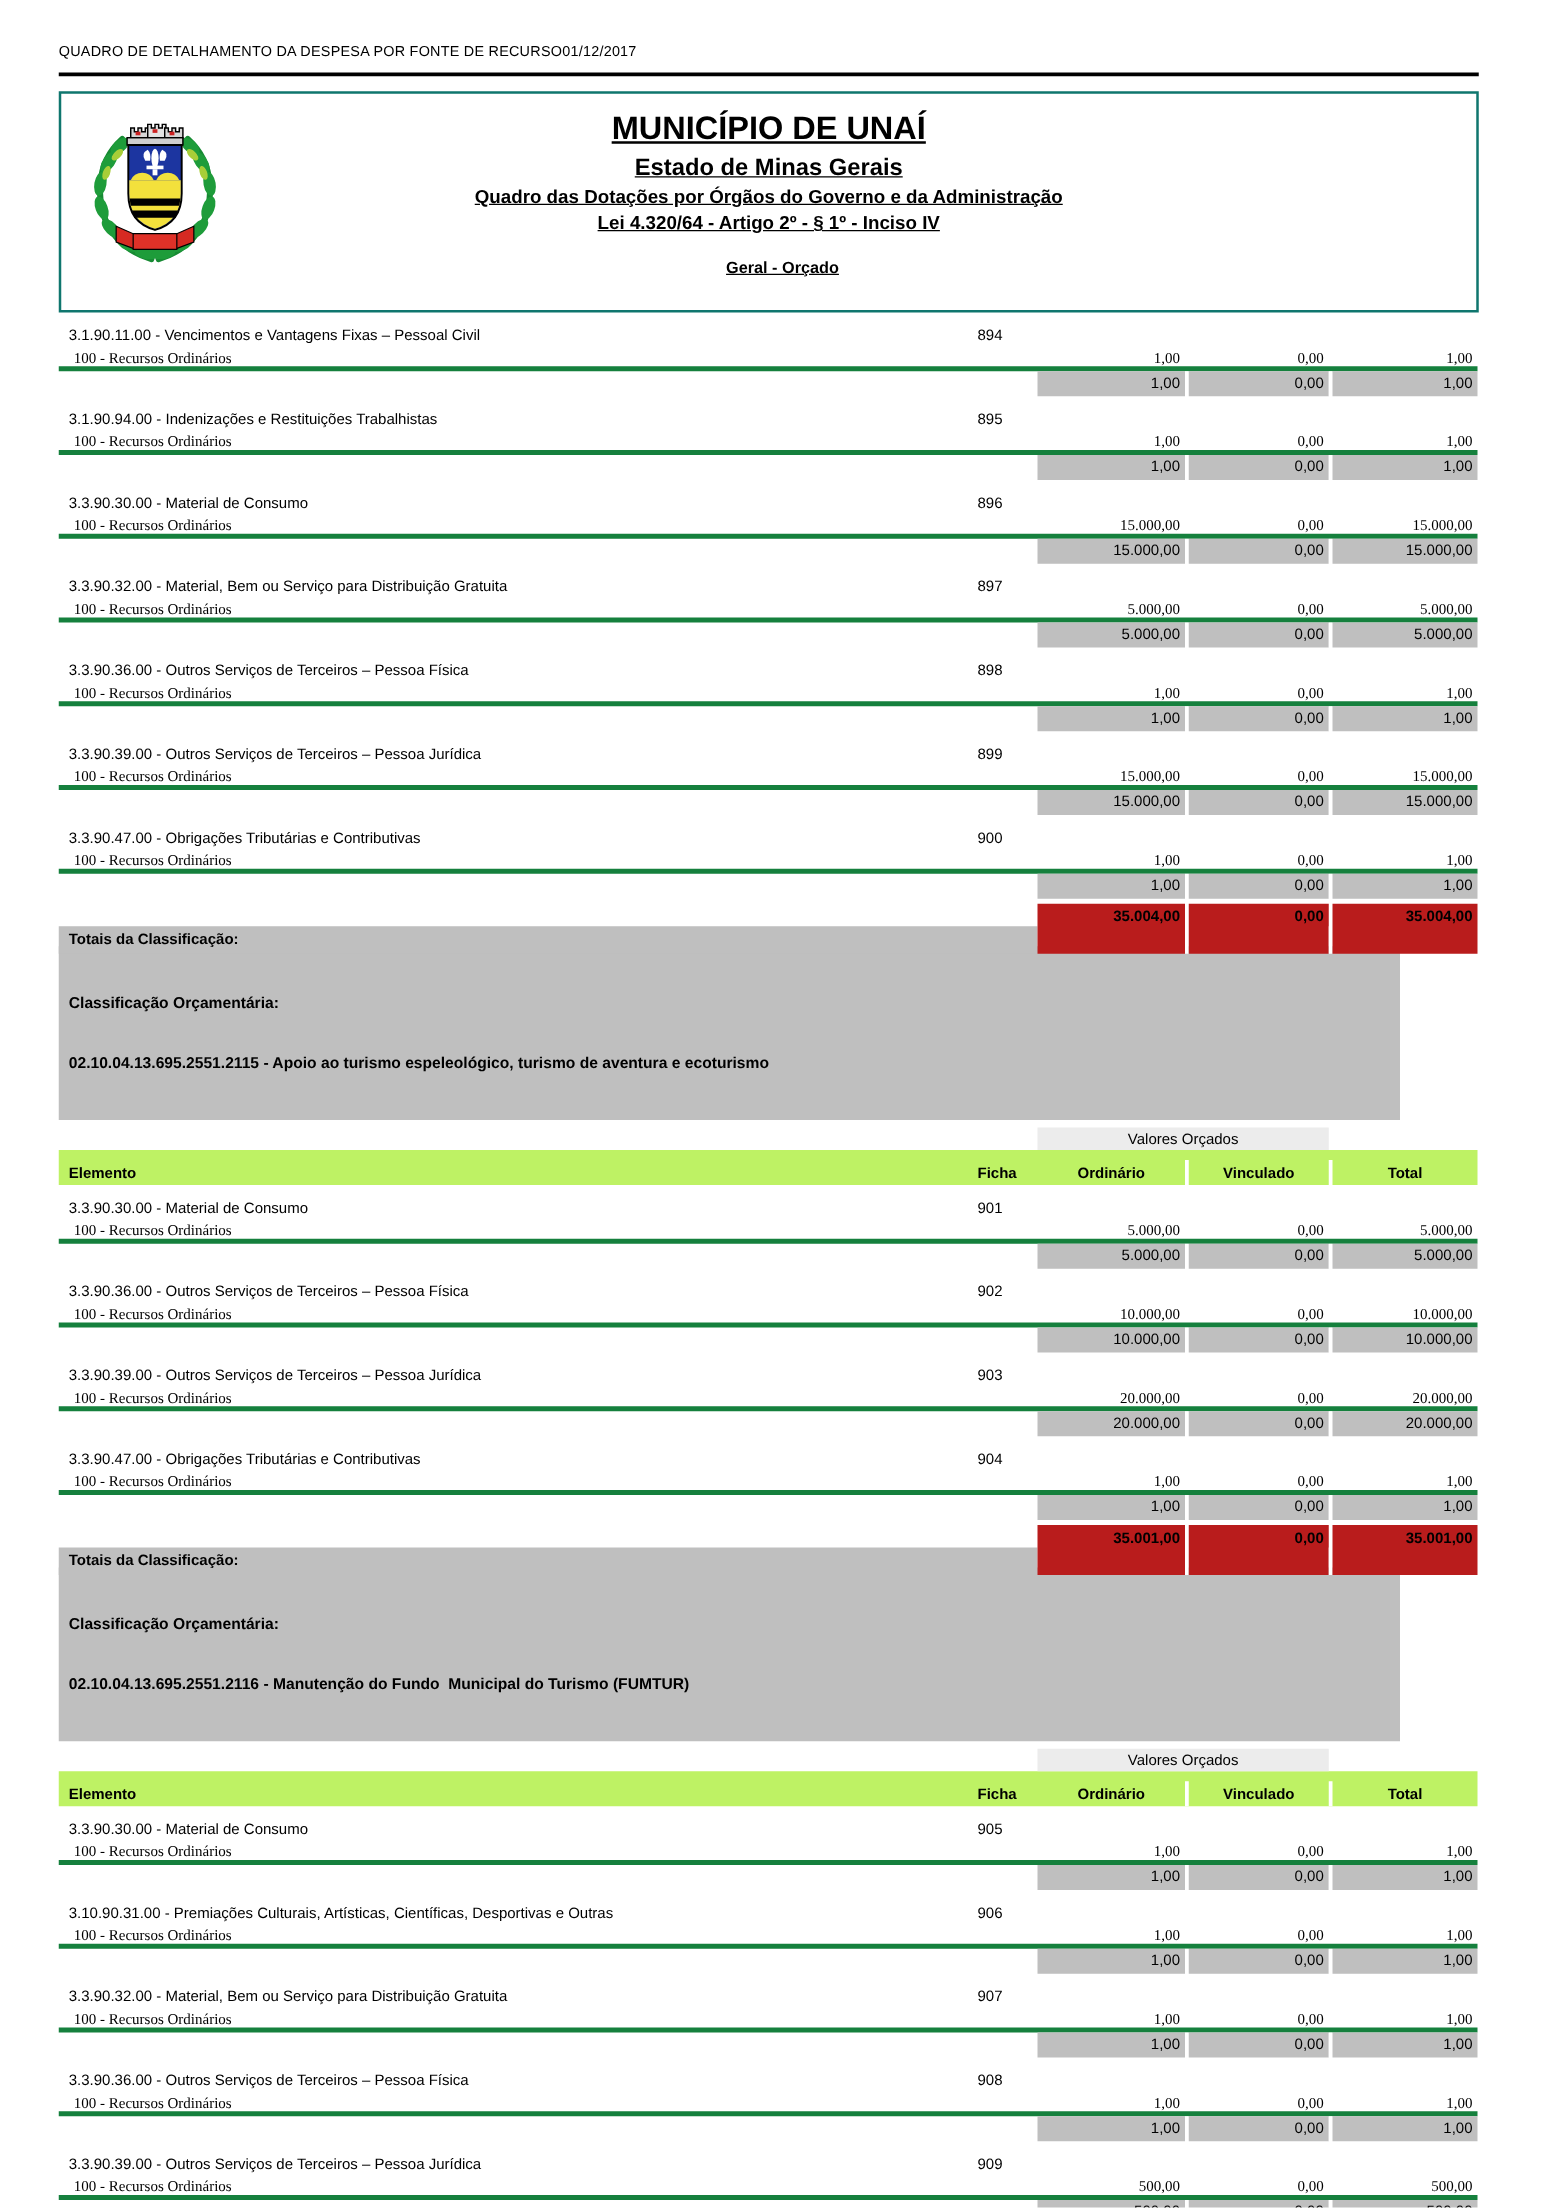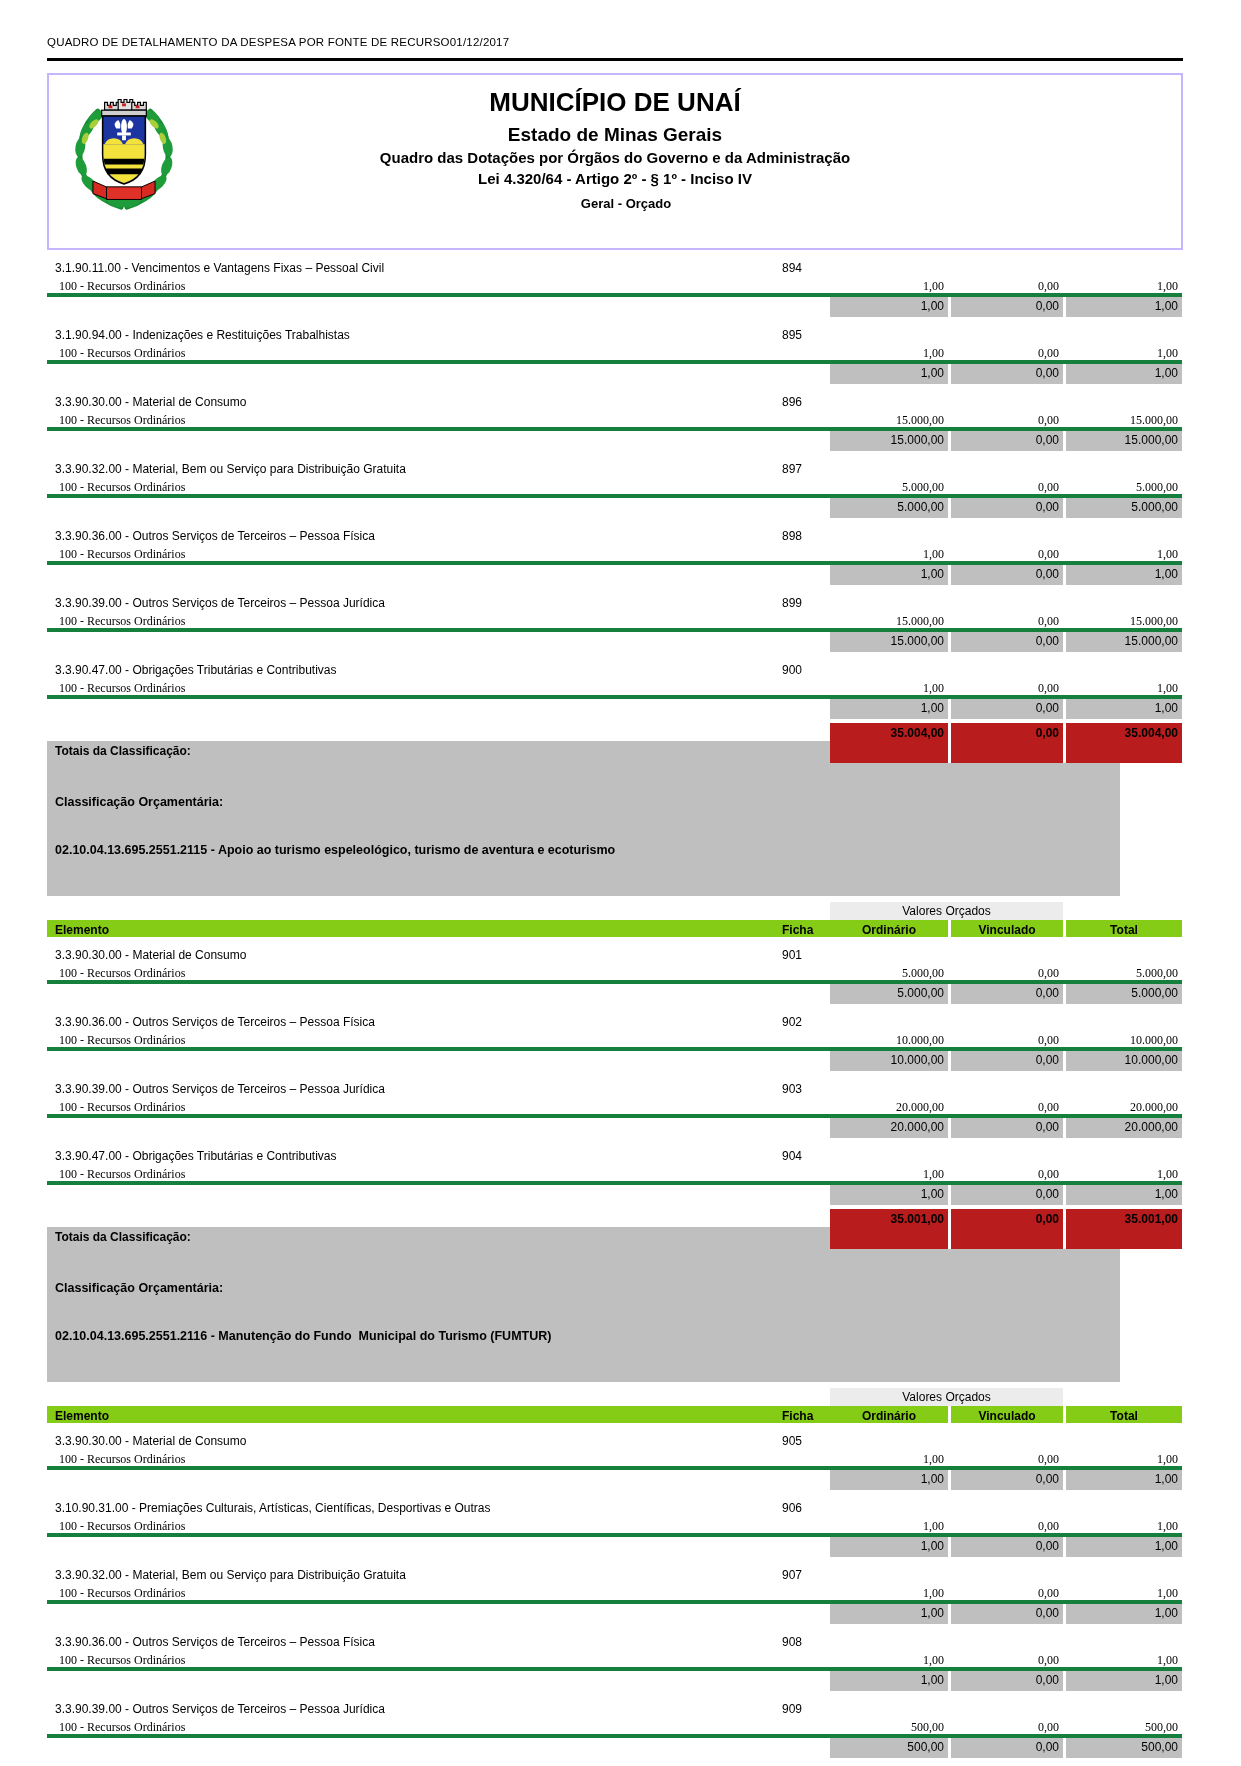--- a/index.html
+++ b/index.html
@@ -11,28 +11,28 @@
   }
   .top-header {
     margin: 36px 47px 0 47px; width: 1136px;
     display: flex; 
     font-size: 11.5px; line-height: 13px; letter-spacing: .2px;
   }
   .rule-thick { margin: 9px 0 0 47px; width: 1136px; height: 3px; background: #000; }
 
   .header-box {
     margin: 12px 0 0 47px; width: 1136px; height: 177px;
-    border: 2px solid #c4b5fd; position: relative; text-align: center;
+    border: 2px solid #0f766e; position: relative; text-align: center; text-decoration: underline;
   }
   .coat { position: absolute; left: 16px; top: 8px; width: 118px; height: 132px; }
   .coat svg { width: 100%; height: 100%; }
   .t1 { margin-top: 13px; font-size: 26px; line-height: 29px; font-weight: bold; }
   .t2 { margin-top: 7px;  font-size: 19px; line-height: 22px; font-weight: bold; }
   .t3 { margin-top: 3px;  font-size: 15px; line-height: 18px; font-weight: bold; }
-  .t4 { margin-top: 8px; font-size: 13px; line-height: 15px; font-weight: bold; padding-left: 22px; }
+  .t4 { margin-top: 18px; font-size: 13px; line-height: 15px; font-weight: bold; padding-left: 22px; }
 
   .table-area { margin: 6px 0 0 47px; width: 1135px; font-size: 12px; }
 
   .grid {
     display: grid;
     grid-template-columns: 735px 48px 118px 3px 112px 3px 116px; 
     align-items: end;
   }
   .cell-el   { grid-column: 1; padding-left: 8px; }
   .cell-ficha{ grid-column: 2; }
@@ -54,21 +54,21 @@
   .totals-row .v-ord, .totals-row .v-vinc, .totals-row .v-tot { background: #b91c1c; height: 40px; }
   .totals-row .sep1, .totals-row .sep2 { background: #fff; height: 22px; }
 
   .class-band {
     margin-top: 12px; width: 1073px; background: #bfbfbf;
     padding: 5px 0 6px 8px; font-weight: bold; font-size: 12.5px; line-height: 16px;
     white-space: pre-wrap;
   }
   .valores-row { margin-top: 6px; height: 18px; line-height: 18px; font-weight: normal; }
   .valores-row .v-group { grid-column: 3 / 6; background: #ececec; text-align: center; height: 18px; }
-  .colhead-row { height: 17px; line-height: 19px; font-weight: bold; background: #84cc16; }
+  .colhead-row { height: 28px; line-height: 19px; font-weight: bold; background: #bef264; }
   .colhead-row .c-ord, .colhead-row .c-vinc, .colhead-row .c-tot { text-align: center; }
   .colhead-row .c-ord { grid-column: 3; } .colhead-row .c-vinc { grid-column: 5; } .colhead-row .c-tot { grid-column: 7; }
   .colhead-row .sep1, .colhead-row .sep2 { background: #fff; height: 20px; }
 </style>
 </head>
 <body>
 
 <div class="top-header">
   <span>QUADRO DE DETALHAMENTO DA DESPESA POR FONTE DE RECURSO</span>
   <span>01/12/2017</span>

